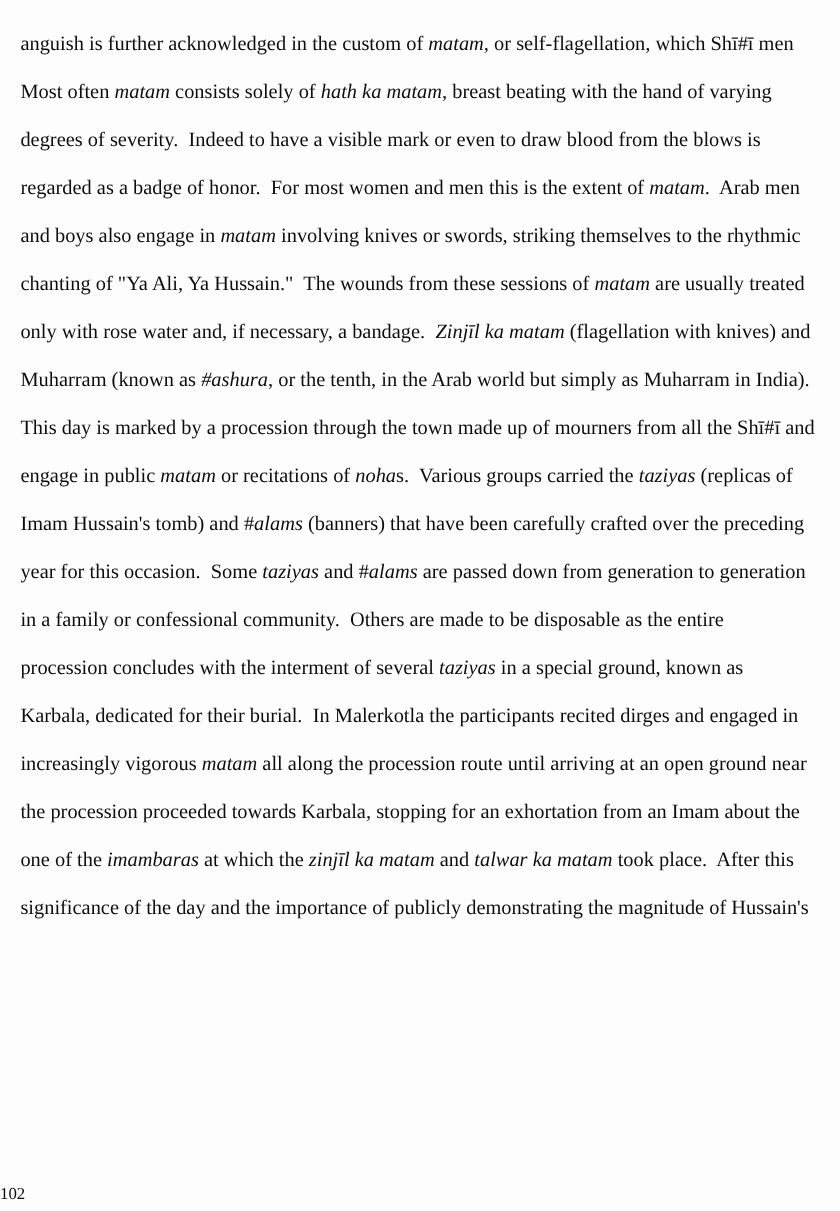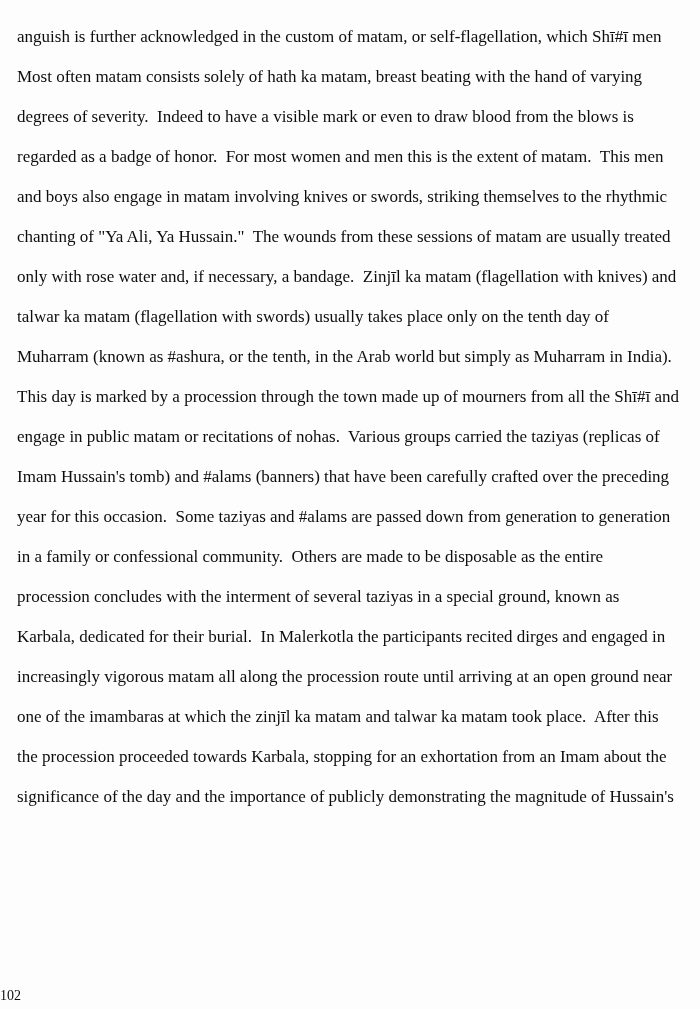--- a/index.html
+++ b/index.html
@@ -20,51 +20,50 @@
     top: 0; left: 0; right: 0; bottom: 0;
     padding: 17px 14px 0 17px;
   }
   .line {
     height: 40px;
     line-height: 40px;
     font-size: 17px;
     white-space: pre;
   }
   .seg { font-style: normal; }
-  .seg.it { }
+  .seg.it { font-style: italic; }
   .page-number {
     position: absolute;
     top: 987px;
     left: 0;
     right: 0;
     font-size: 14px;
     line-height: 18px;
   }
 </style>
 </head>
 <body>
 
 <div class="page">
   <div id="text-body">
       <div class="line"><span class="seg">anguish is further acknowledged in the custom of </span><span class="seg it">matam</span><span class="seg">, or self-flagellation, which Shī#ī men</span></div>
       <div class="line"><span class="seg">Most often </span><span class="seg it">matam</span><span class="seg"> consists solely of </span><span class="seg it">hath ka matam</span><span class="seg">, breast beating with the hand of varying</span></div>
       <div class="line"><span class="seg">degrees of severity.  Indeed to have a visible mark or even to draw blood from the blows is</span></div>
-      <div class="line"><span class="seg">regarded as a badge of honor.  For most women and men this is the extent of </span><span class="seg it">matam</span><span class="seg">.  This men</span></div>
+      <div class="line"><span class="seg">regarded as a badge of honor.  For most women and men this is the extent of </span><span class="seg it">matam</span><span class="seg">.  Arab men</span></div>
       <div class="line"><span class="seg">and boys also engage in </span><span class="seg it">matam</span><span class="seg"> involving knives or swords, striking themselves to the rhythmic</span></div>
       <div class="line"><span class="seg">chanting of "Ya Ali, Ya Hussain."  The wounds from these sessions of </span><span class="seg it">matam</span><span class="seg"> are usually treated</span></div>
       <div class="line"><span class="seg">only with rose water and, if necessary, a bandage.  </span><span class="seg it">Zinjīl ka matam</span><span class="seg"> (flagellation with knives) and</span></div>
-      <div class="line"><span class="seg it">talwar ka matam</span><span class="seg"> (flagellation with swords) usually takes place only on the tenth day of</span></div>
       <div class="line"><span class="seg">Muharram (known as </span><span class="seg it">#ashura</span><span class="seg">, or the tenth, in the Arab world but simply as Muharram in India).</span></div>
       <div class="line"><span class="seg">This day is marked by a procession through the town made up of mourners from all the Shī#ī and</span></div>
       <div class="line"><span class="seg">engage in public </span><span class="seg it">matam</span><span class="seg"> or recitations of </span><span class="seg it">noha</span><span class="seg">s.  Various groups carried the </span><span class="seg it">taziyas</span><span class="seg"> (replicas of</span></div>
       <div class="line"><span class="seg">Imam Hussain's tomb) and #</span><span class="seg it">alams</span><span class="seg"> (banners) that have been carefully crafted over the preceding</span></div>
       <div class="line"><span class="seg">year for this occasion.  Some </span><span class="seg it">taziyas</span><span class="seg"> and #</span><span class="seg it">alams</span><span class="seg"> are passed down from generation to generation</span></div>
       <div class="line"><span class="seg">in a family or confessional community.  Others are made to be disposable as the entire</span></div>
       <div class="line"><span class="seg">procession concludes with the interment of several </span><span class="seg it">taziyas</span><span class="seg"> in a special ground, known as</span></div>
       <div class="line"><span class="seg">Karbala, dedicated for their burial.  In Malerkotla the participants recited dirges and engaged in</span></div>
       <div class="line"><span class="seg">increasingly vigorous </span><span class="seg it">matam</span><span class="seg"> all along the procession route until arriving at an open ground near</span></div>
+      <div class="line"><span class="seg">the procession proceeded towards Karbala, stopping for an exhortation from an Imam about the</span></div>
       <div class="line"><span class="seg">one of the </span><span class="seg it">imambaras</span><span class="seg"> at which the </span><span class="seg it">zinjīl ka matam</span><span class="seg"> and </span><span class="seg it">talwar ka matam</span><span class="seg"> took place.  After this</span></div>
-      <div class="line"><span class="seg">the procession proceeded towards Karbala, stopping for an exhortation from an Imam about the</span></div>
       <div class="line"><span class="seg">significance of the day and the importance of publicly demonstrating the magnitude of Hussain's</span></div>
     </div>
 </div>
 
 <div class="page-number">102</div>
 
 </body></html>

